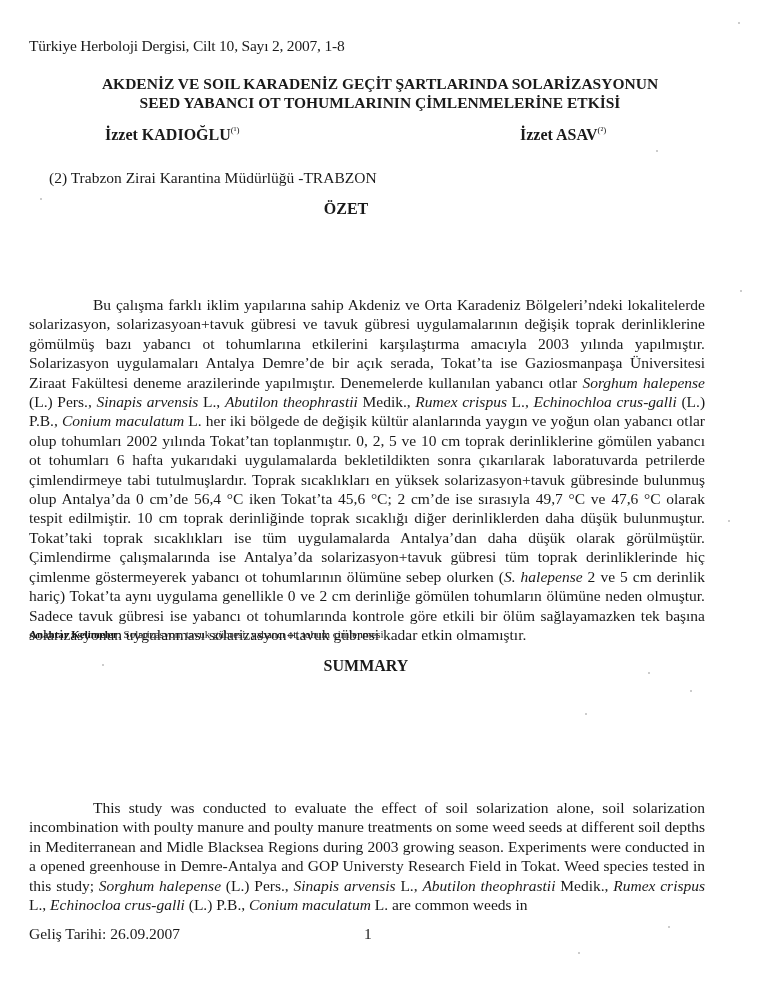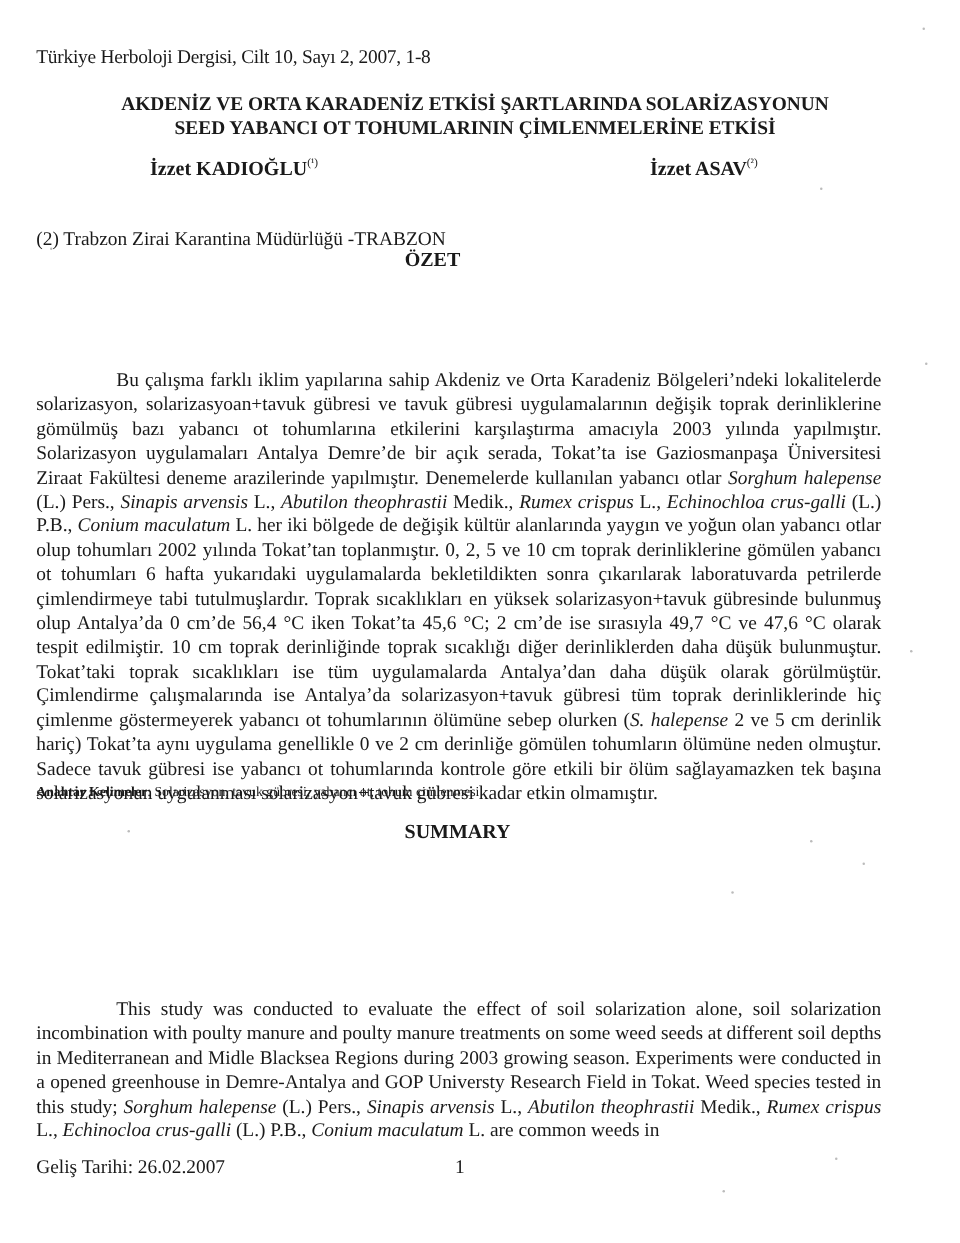--- a/index.html
+++ b/index.html
@@ -5,25 +5,25 @@
   html, body { margin: 0; padding: 0; background: #ffffff; }
   body { width: 768px; height: 994px; position: relative; overflow: hidden;
          font-family: "Liberation Serif", serif; color: #1a1a1a; }
   .page { position: absolute; left: 0; top: 0; width: 768px; height: 786px; }
   .abs { position: absolute; }
   .journal { left: 29px; top: 37px; font-size: 15.5px; letter-spacing: -0.2px; }
   .title { left: 30px; width: 700px; text-align: center; font-weight: bold; font-size: 15.5px; line-height: 19px; }
   .tr-title { top: 74px; }
   .author { font-weight: bold; font-size: 16px; top: 125px; }
   .author sup { font-size: 9px; font-weight: normal; vertical-align: 7px; }
-  .author1 { left: 120px; }
+  .author1 { left: 105px; }
   .author2 { left: 520px; }
   .affil { left: 29px; font-size: 15.5px; line-height: 19px; }
   .affil1 { top: 163px; }
-  .affil2 { top: 182px; }
+  .affil2 { top: 168px; margin-left: 20px; }
   .heading { left: 0; width: 768px; text-align: center; font-weight: bold; font-size: 16px; }
   .ozet-h { top: 200px; left: -38px; width: 768px; top: 200px; }
   .para { left: 29px; width: 676px; font-size: 15.5px; line-height: 19.4px; text-align: justify; }
   .para p { margin: 0; text-indent: 64px; }
   .ozet-p { top: 250px; margin-top: 45px; }
   .keywords { left: 29px; top: 628px; font-size: 11px; }
   .keywords b { font-weight: bold; }
   .summary-h { top: 657px; left: -18px; }
   .en-title { top: 740px; left: 34px; width: 700px; }
   .summary-p { top: 798px; }
@@ -33,21 +33,21 @@
   i { font-style: italic; }
 </style>
 </head>
 <body>
 
 <div class="page">
 
   <div class="abs journal">Türkiye Herboloji Dergisi, Cilt 10, Sayı 2, 2007, 1-8</div>
 
   <div class="abs title tr-title">
-    <div>AKDENİZ VE ORTA KARADENİZ ETKİSİ ŞARTLARINDA SOLARİZASYONUN</div>
+    <div>AKDENİZ VE SOIL KARADENİZ GEÇİT ŞARTLARINDA SOLARİZASYONUN</div>
     <div>SEED YABANCI OT TOHUMLARININ ÇİMLENMELERİNE ETKİSİ</div>
   </div>
 
   <div class="abs author author1">
     <span>İzzet KADIOĞLU</span><sup>(¹)</sup>
   </div>
   <div class="abs author author2">
     <span>İzzet ASAV</span><sup>(²)</sup>
   </div>
 
@@ -63,21 +63,21 @@
     <b>Anahtar Kelimeler</b><span>: Solarizasyon, tavuk gübresi, yabancı ot, tohum çimlenmesi</span>
   </div>
 
   <div class="abs heading summary-h">SUMMARY</div>
 
 
   <div class="abs para summary-p">
     <p><span>This study was conducted to evaluate the effect of soil solarization alone, soil solarization incombination with poulty manure and poulty manure treatments on some weed seeds at different soil depths in Mediterranean and Midle Blacksea Regions during 2003 growing season. Experiments were conducted in a opened greenhouse in Demre-Antalya and GOP Universty Research Field in Tokat. Weed species tested in this study; </span><i>Sorghum halepense</i><span> (L.) Pers., </span><i>Sinapis arvensis</i><span> L., </span><i>Abutilon theophrastii</i><span> Medik., </span><i>Rumex crispus</i><span> L., </span><i>Echinocloa crus-galli</i><span> (L.) P.B., </span><i>Conium maculatum</i><span> L. are common weeds in</span></p>
   </div>
 
-  <div class="abs footer">Geliş Tarihi: 26.02.2007</div>
+  <div class="abs footer">Geliş Tarihi: 26.09.2007</div>
   <div class="abs pagenum">1</div>
 
   <span class="speck" style="left:738px;top:22px"></span>
   <span class="speck" style="left:656px;top:150px"></span>
   <span class="speck" style="left:40px;top:198px"></span>
   <span class="speck" style="left:740px;top:290px"></span>
   <span class="speck" style="left:728px;top:520px"></span>
   <span class="speck" style="left:102px;top:664px"></span>
   <span class="speck" style="left:648px;top:672px"></span>
   <span class="speck" style="left:690px;top:690px"></span>

